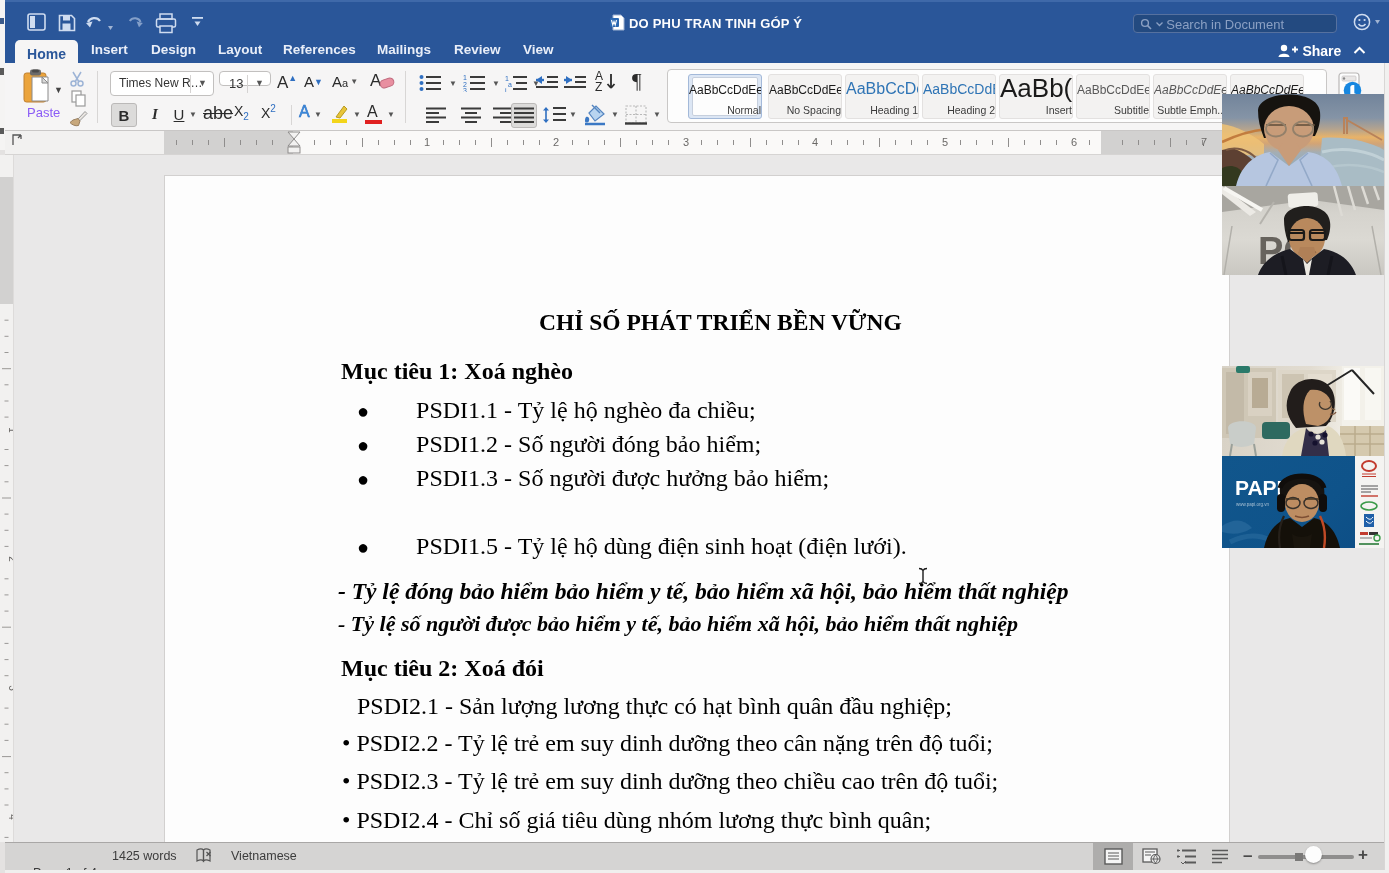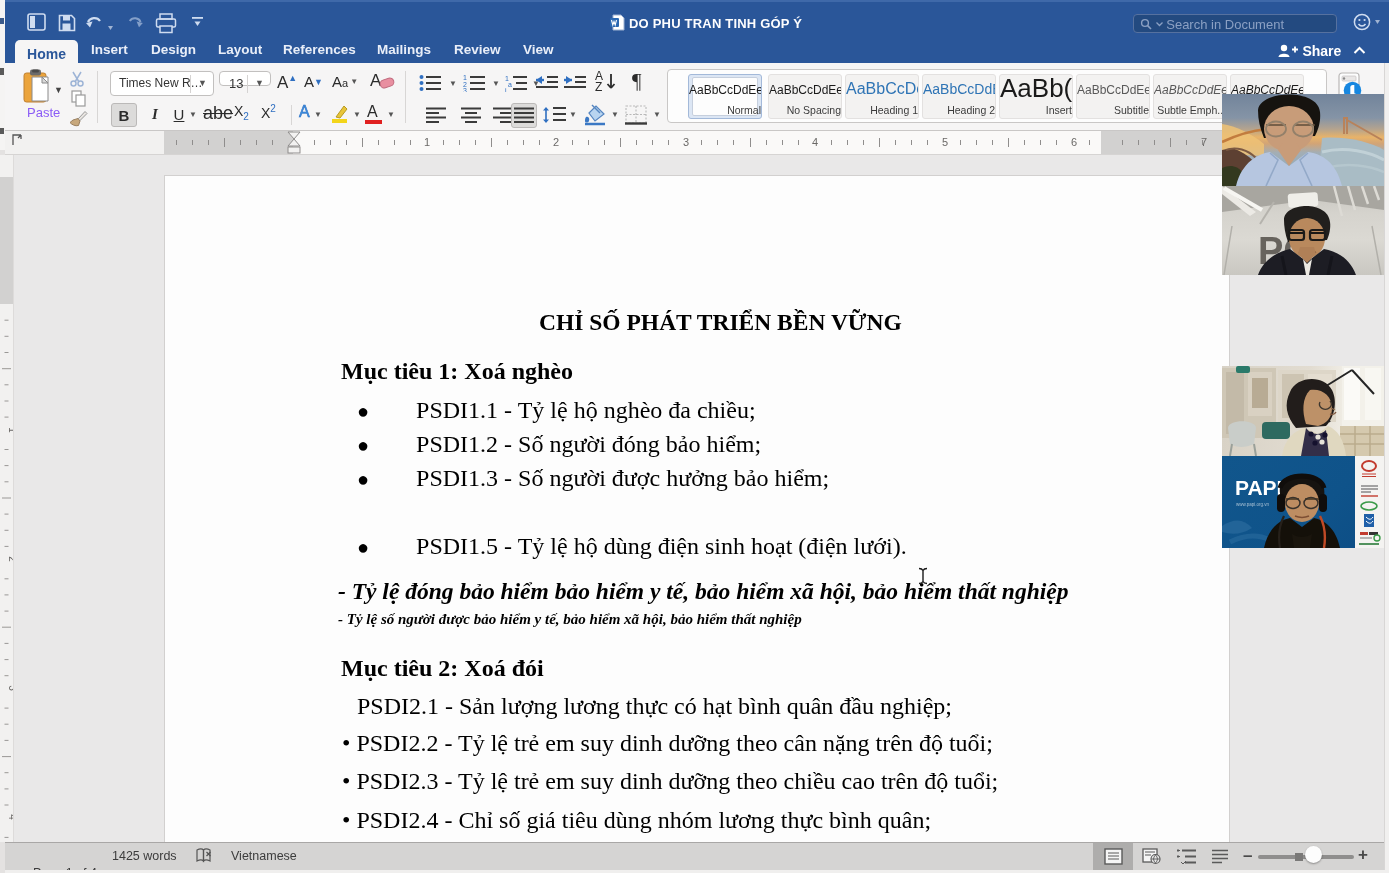--- a/index.html
+++ b/index.html
@@ -347,21 +347,21 @@
   </div>
   <div class="abs" id="workspace">
     <div id="page"></div>
     <div class="doc" style="left:534px;top:154px;font-size:23.5px;font-weight:bold">CHỈ SỐ PHÁT TRIỂN BỀN VỮNG</div>
     <div class="doc" style="left:336px;top:203px;font-size:24px;font-weight:bold">Mục tiêu 1: Xoá nghèo</div>
     <div class="doc" style="left:352px;top:242px;font-size:24px"><span style="font-size:20px">●</span><span style="display:inline-block;width:47px"></span>PSDI1.1 - Tỷ lệ hộ nghèo đa chiều;</div>
     <div class="doc" style="left:352px;top:276px;font-size:24px"><span style="font-size:20px">●</span><span style="display:inline-block;width:47px"></span>PSDI1.2 - Số người đóng bảo hiểm;</div>
     <div class="doc" style="left:352px;top:310px;font-size:24px"><span style="font-size:20px">●</span><span style="display:inline-block;width:47px"></span>PSDI1.3 - Số người được hưởng bảo hiểm;</div>
     <div class="doc" style="left:352px;top:378px;font-size:24px"><span style="font-size:20px">●</span><span style="display:inline-block;width:47px"></span>PSDI1.5 - Tỷ lệ hộ dùng điện sinh hoạt (điện lưới).</div>
     <div class="doc" style="left:333px;top:423px;font-size:23.5px;font-weight:bold;font-style:italic">- Tỷ lệ đóng bảo hiểm bảo hiểm y tế, bảo hiểm xã hội, bảo hiểm thất nghiệp</div>
-    <div class="doc" style="left:333px;top:456px;font-size:15px;font-weight:bold;font-style:italic">- Tỷ lệ số người được bảo hiểm y tế, bảo hiểm xã hội, bảo hiểm thất nghiệp</div>
+    <div class="doc" style="left:333px;top:456px;font-size:22px;font-weight:bold;font-style:italic">- Tỷ lệ số người được bảo hiểm y tế, bảo hiểm xã hội, bảo hiểm thất nghiệp</div>
     <div class="doc" style="left:336px;top:500px;font-size:24px;font-weight:bold">Mục tiêu 2: Xoá đói</div>
     <div class="doc" style="left:352px;top:538px;font-size:24px">PSDI2.1 - Sản lượng lương thực có hạt bình quân đầu nghiệp;</div>
     <div class="doc" style="left:337px;top:575px;font-size:24px">• PSDI2.2 - Tỷ lệ trẻ em suy dinh dưỡng theo cân nặng trên độ tuổi;</div>
     <div class="doc" style="left:337px;top:613px;font-size:24px">• PSDI2.3 - Tỷ lệ trẻ em suy dinh dưỡng theo chiều cao trên độ tuổi;</div>
     <div class="doc" style="left:337px;top:652px;font-size:24px">• PSDI2.4 - Chỉ số giá tiêu dùng nhóm lương thực bình quân;</div>
   </div>
   <div class="abs" id="vruler">
     <div class="abs" style="left:0;top:22px;width:13px;height:127px;background:#d2d1d0"></div>
     <svg class="abs" style="left:0;top:0" width="13" height="687">
       <g stroke="#9a9896" stroke-width="1">

